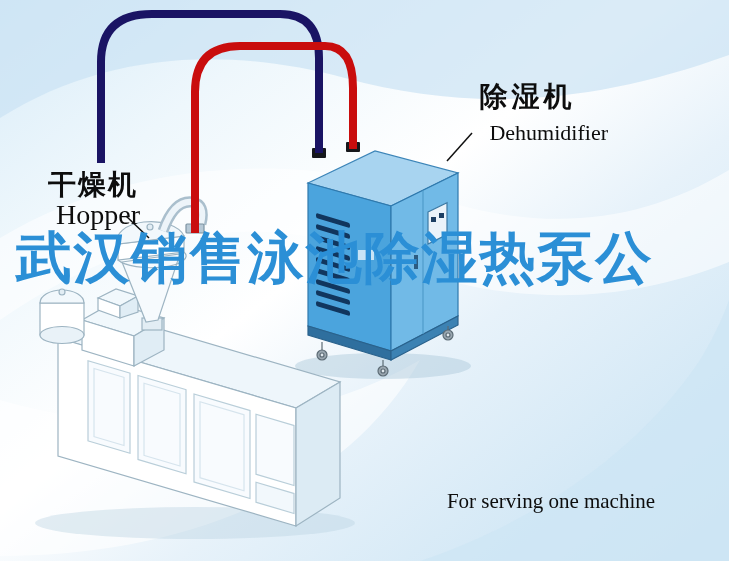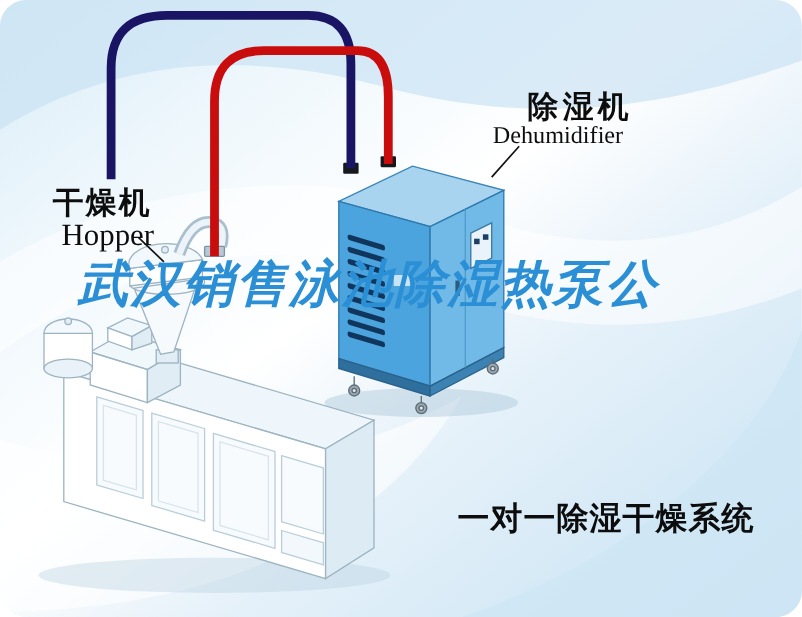--- a/index.html
+++ b/index.html
@@ -2,43 +2,41 @@
 <html><head>
 <meta charset="utf-8">
 <style>
   html,body{margin:0;padding:0;background:#ffffff;}
   .stage{
     position:relative;
     width:729px;height:561px;
     overflow:hidden;
     background:#ffffff;
     font-family:"Liberation Sans",sans-serif;
-    border-radius:24px;
   }
   .scene{position:absolute;left:0;top:0;}
   .abs{position:absolute;z-index:5;}
   .zh-label{
     font-family:"Liberation Sans",sans-serif;
     font-weight:700;color:#0d0d0d;
   }
   .en-label{
     font-family:"Liberation Serif",serif;
     font-weight:400;color:#0d0d0d;
   }
   .lbl-dehum-zh{left:450px;top:78px;width:155px;text-align:center;font-size:28px;letter-spacing:4px;}
-  .lbl-dehum-en{left:448px;top:110px;width:160px;text-align:left;font-size:22px;}
+  .lbl-dehum-en{left:448px;top:120px;width:160px;text-align:right;font-size:22px;}
   .lbl-hopper-zh{left:48px;top:166px;font-size:28px;letter-spacing:2px;}
   .lbl-hopper-en{left:56px;top:199px;font-size:28px;text-align:right;}
   .watermark{
     left:0;top:234px;width:669px;
     text-align:center;
     font-family:"Liberation Sans",sans-serif;
-    font-style:italic;
     font-weight:700;
-    font-size:46px;
+    font-size:56px;
     line-height:48px;
     letter-spacing:2px;
     color:#2b8fd6;
     z-index:6;
   }
   .caption-zh{left:395px;top:452px;width:312px;text-align:center;font-size:29px;letter-spacing:1px;}
   .caption-en{left:395px;top:489px;width:312px;text-align:center;font-size:21px;}
 </style>
 </head>
 <body>
@@ -177,16 +175,16 @@
   <div class="abs en-label lbl-dehum-en">Dehumidifier</div>
 
   <div class="abs zh-label lbl-hopper-zh">干燥机</div>
 
   <div class="abs en-label lbl-hopper-en">Hopper</div>
 
   <div class="abs watermark">
     <div>武汉销售泳池除湿热泵公</div>
   </div>
 
-  <div class="abs zh-label caption-zh">一对一除湿干燥系统</div>
 
+  <div class="abs en-label caption-en">For serving one machine</div>
 
 </div>
 
 </body></html>

